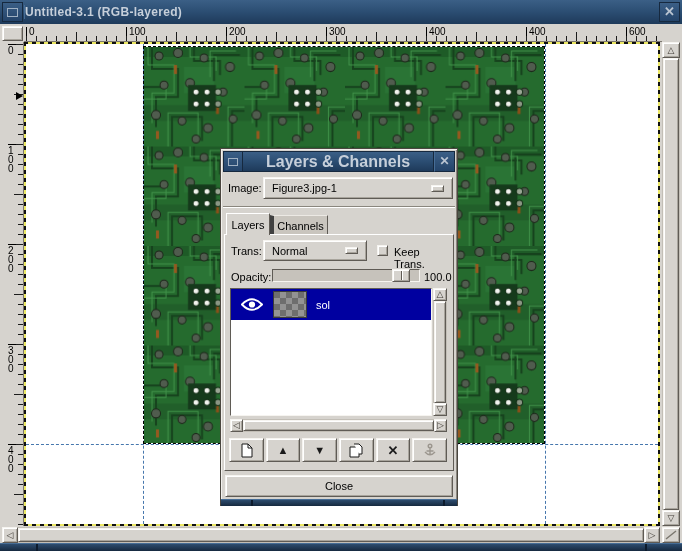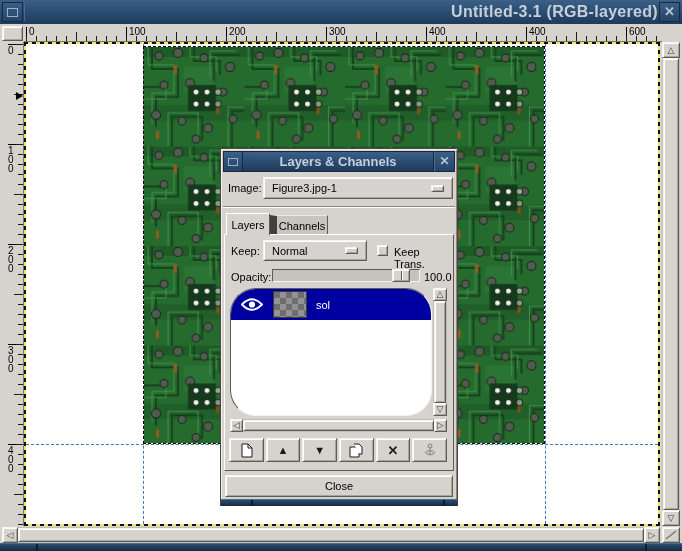--- a/index.html
+++ b/index.html
@@ -19,21 +19,21 @@
     border-right:1px solid #f6f4f0; border-bottom:1px solid #f6f4f0; }
   .abs { position:absolute; }
   
   .titlebar { left:0; top:0; width:682px; height:24px;
     background:linear-gradient(180deg,#3b5f86 0%,#2b4d72 50%,#1e3a5a 100%);
     display:flex; align-items:center; }
   .tb-menu { width:21px; height:20px; margin:2px 1px 2px 2px;
     background:linear-gradient(180deg,#3b5f86,#24446a);
     border:1px solid #16293f; display:flex; align-items:center; justify-content:center; }
   .tb-menu .sq { width:11px; height:9px; border:1px solid #9fb0c2; background:transparent; }
-  .tb-title { flex:1; text-align:right; font-weight:bold; font-size:16px;
+  .tb-title { flex:1; text-align:left; font-weight:bold; font-size:12px;
     color:#c6cfda; letter-spacing:.3px; border-left:1px solid #466d96; }
   .tb-close { width:21px; height:20px; margin:2px 2px 2px 1px;
     background:linear-gradient(180deg,#3b5f86,#24446a); border:1px solid #16293f;
     color:#b9c4d1; font-weight:bold; font-size:13px; line-height:18px; text-align:center; }
   
   .corner-btn { left:2px; top:26px; width:21px; height:15px; }
   .hruler { left:24px; top:26px; width:638px; height:16px; background:#d6d3ce;
     border-bottom:1px solid #7b776f; overflow:hidden; }
   .hruler::before { content:""; position:absolute; left:2px; right:0; bottom:0; height:9px;
     background:repeating-linear-gradient(90deg,#1c1c1c 0 1px,transparent 1px 50px); }
@@ -72,35 +72,35 @@
   
   .dialog { left:220px; top:148px; width:238px; height:358px; background:#d6d3ce;
     border:1px solid #4a463f;
     box-shadow: inset 1px 1px 0 #f2f0ec, inset -1px -1px 0 #8a867e; }
   .dlg-titlebar { left:2px; top:2px; width:232px; height:21px; display:flex; }
   .dlg-menu { width:20px; height:21px; background:linear-gradient(180deg,#3b5f86,#24446a);
     border:1px solid #16293f; display:flex; align-items:center; justify-content:center; }
   .dlg-menu .sq { width:10px; height:8px; border:1px solid #9fb0c2; }
   .dlg-title { flex:1; background:linear-gradient(180deg,#3b5f86 0%,#2b4d72 50%,#1e3a5a 100%);
     border:1px solid #16293f; border-left:none; text-align:center; font-weight:bold;
-    font-size:13px; color:#c6cfda; line-height:19px; }
+    font-size:16px; color:#c6cfda; line-height:19px; }
   .dlg-close { width:21px; height:21px; background:linear-gradient(180deg,#3b5f86,#24446a);
     border:1px solid #16293f; border-left:1px solid #466d96; color:#b9c4d1;
     font-weight:bold; font-size:12px; line-height:19px; text-align:center; }
   .optionmenu { display:flex; align-items:center; padding:0 8px; }
   .optionmenu .om-text { flex:1; font-size:11px; }
   .om-ind { width:13px; height:7px; }
   .separator { left:2px; top:57px; width:232px; height:2px;
     border-top:1px solid #8a867e; border-bottom:1px solid #fff; }
   .tab { position:absolute; display:flex; align-items:center; justify-content:center;
     font-size:11px; }
   .tab-active { left:5px; top:64px; width:44px; height:22px; background:#d6d3ce;
     border-top:1px solid #fff; border-left:1px solid #fff; border-right:1px solid #5f5b55; z-index:3;text-align:right; }
   .tab-inactive { left:49px; top:66px; width:58px; height:20px; background:#c9c5be;
-    border-top:1px solid #ece9e4; border-left:7px solid #404040; border-right:1px solid #5f5b55; }
+    border-top:1px solid #ece9e4; border-left:4px solid #404040; border-right:1px solid #5f5b55; }
   .notebook { left:3px; top:85px; width:230px; height:237px; background:#d6d3ce;
     border-top:1px solid #fff; border-left:1px solid #fff;
     border-right:1px solid #5f5b55; border-bottom:1px solid #5f5b55; }
   .lbl { position:absolute; font-size:11px; }
   .slider-trough { overflow:visible; }
   .slider-handle { position:absolute; top:-1px; width:18px; height:13px; }
   .slider-handle::after { content:""; position:absolute; left:8px; top:1px; bottom:1px;
     width:1px; background:#5f5b55; box-shadow:1px 0 0 #fff; }
   .layers-list { background:#fff; overflow:hidden; }
   .layer-row { display:flex; align-items:center; height:31px; }
@@ -284,35 +284,35 @@
 
     <div class="tab tab-active">
       <span>Layers</span>
     </div>
     <div class="tab tab-inactive">
       <span>Channels</span>
     </div>
 
     <div class="abs notebook">
 
-      <span class="lbl" style="left:6px; top:10px;">Keep:</span>
+      <span class="lbl" style="left:6px; top:10px;">Trans:</span>
       <div class="abs raised optionmenu" style="left:38px; top:5px; width:104px; height:21px;">
         <span class="om-text">Normal</span>
         <span class="om-ind raised"></span>
       </div>
       <div class="abs raised checkbox" style="left:152px; top:10px;"></div>
       <span class="lbl" style="left:169px; top:11px;">Keep Trans.</span>
 
       <span class="lbl" style="left:6px; top:36px;">Opacity:</span>
       <div class="abs sunken slider-trough" style="left:47px; top:34px; width:148px; height:13px;">
         <div class="raised slider-handle" style="left:119px;"></div>
       </div>
       <span class="lbl" style="left:199px; top:36px;">100.0</span>
 
-      <div class="abs sunken layers-list" style="left:5px; top:53px; width:202px; height:128px;border-radius:26px;">
+      <div class="abs sunken layers-list" style="left:5px; top:53px; width:202px; height:128px;">
         <div class="layer-row selected">
           <span class="eye-cell">
             <svg width="22" height="13" viewBox="0 0 24 14">
               <path d="M1 7 Q12 -4.5 23 7 Q12 18.5 1 7 Z" fill="none" stroke="#ffffff" stroke-width="2"></path>
               <circle cx="12" cy="7" r="3.4" fill="#ffffff"></circle>
             </svg>
           </span>
           <span class="thumb thumb-checker"></span>
           <span class="layer-name">sol</span>
         </div>

